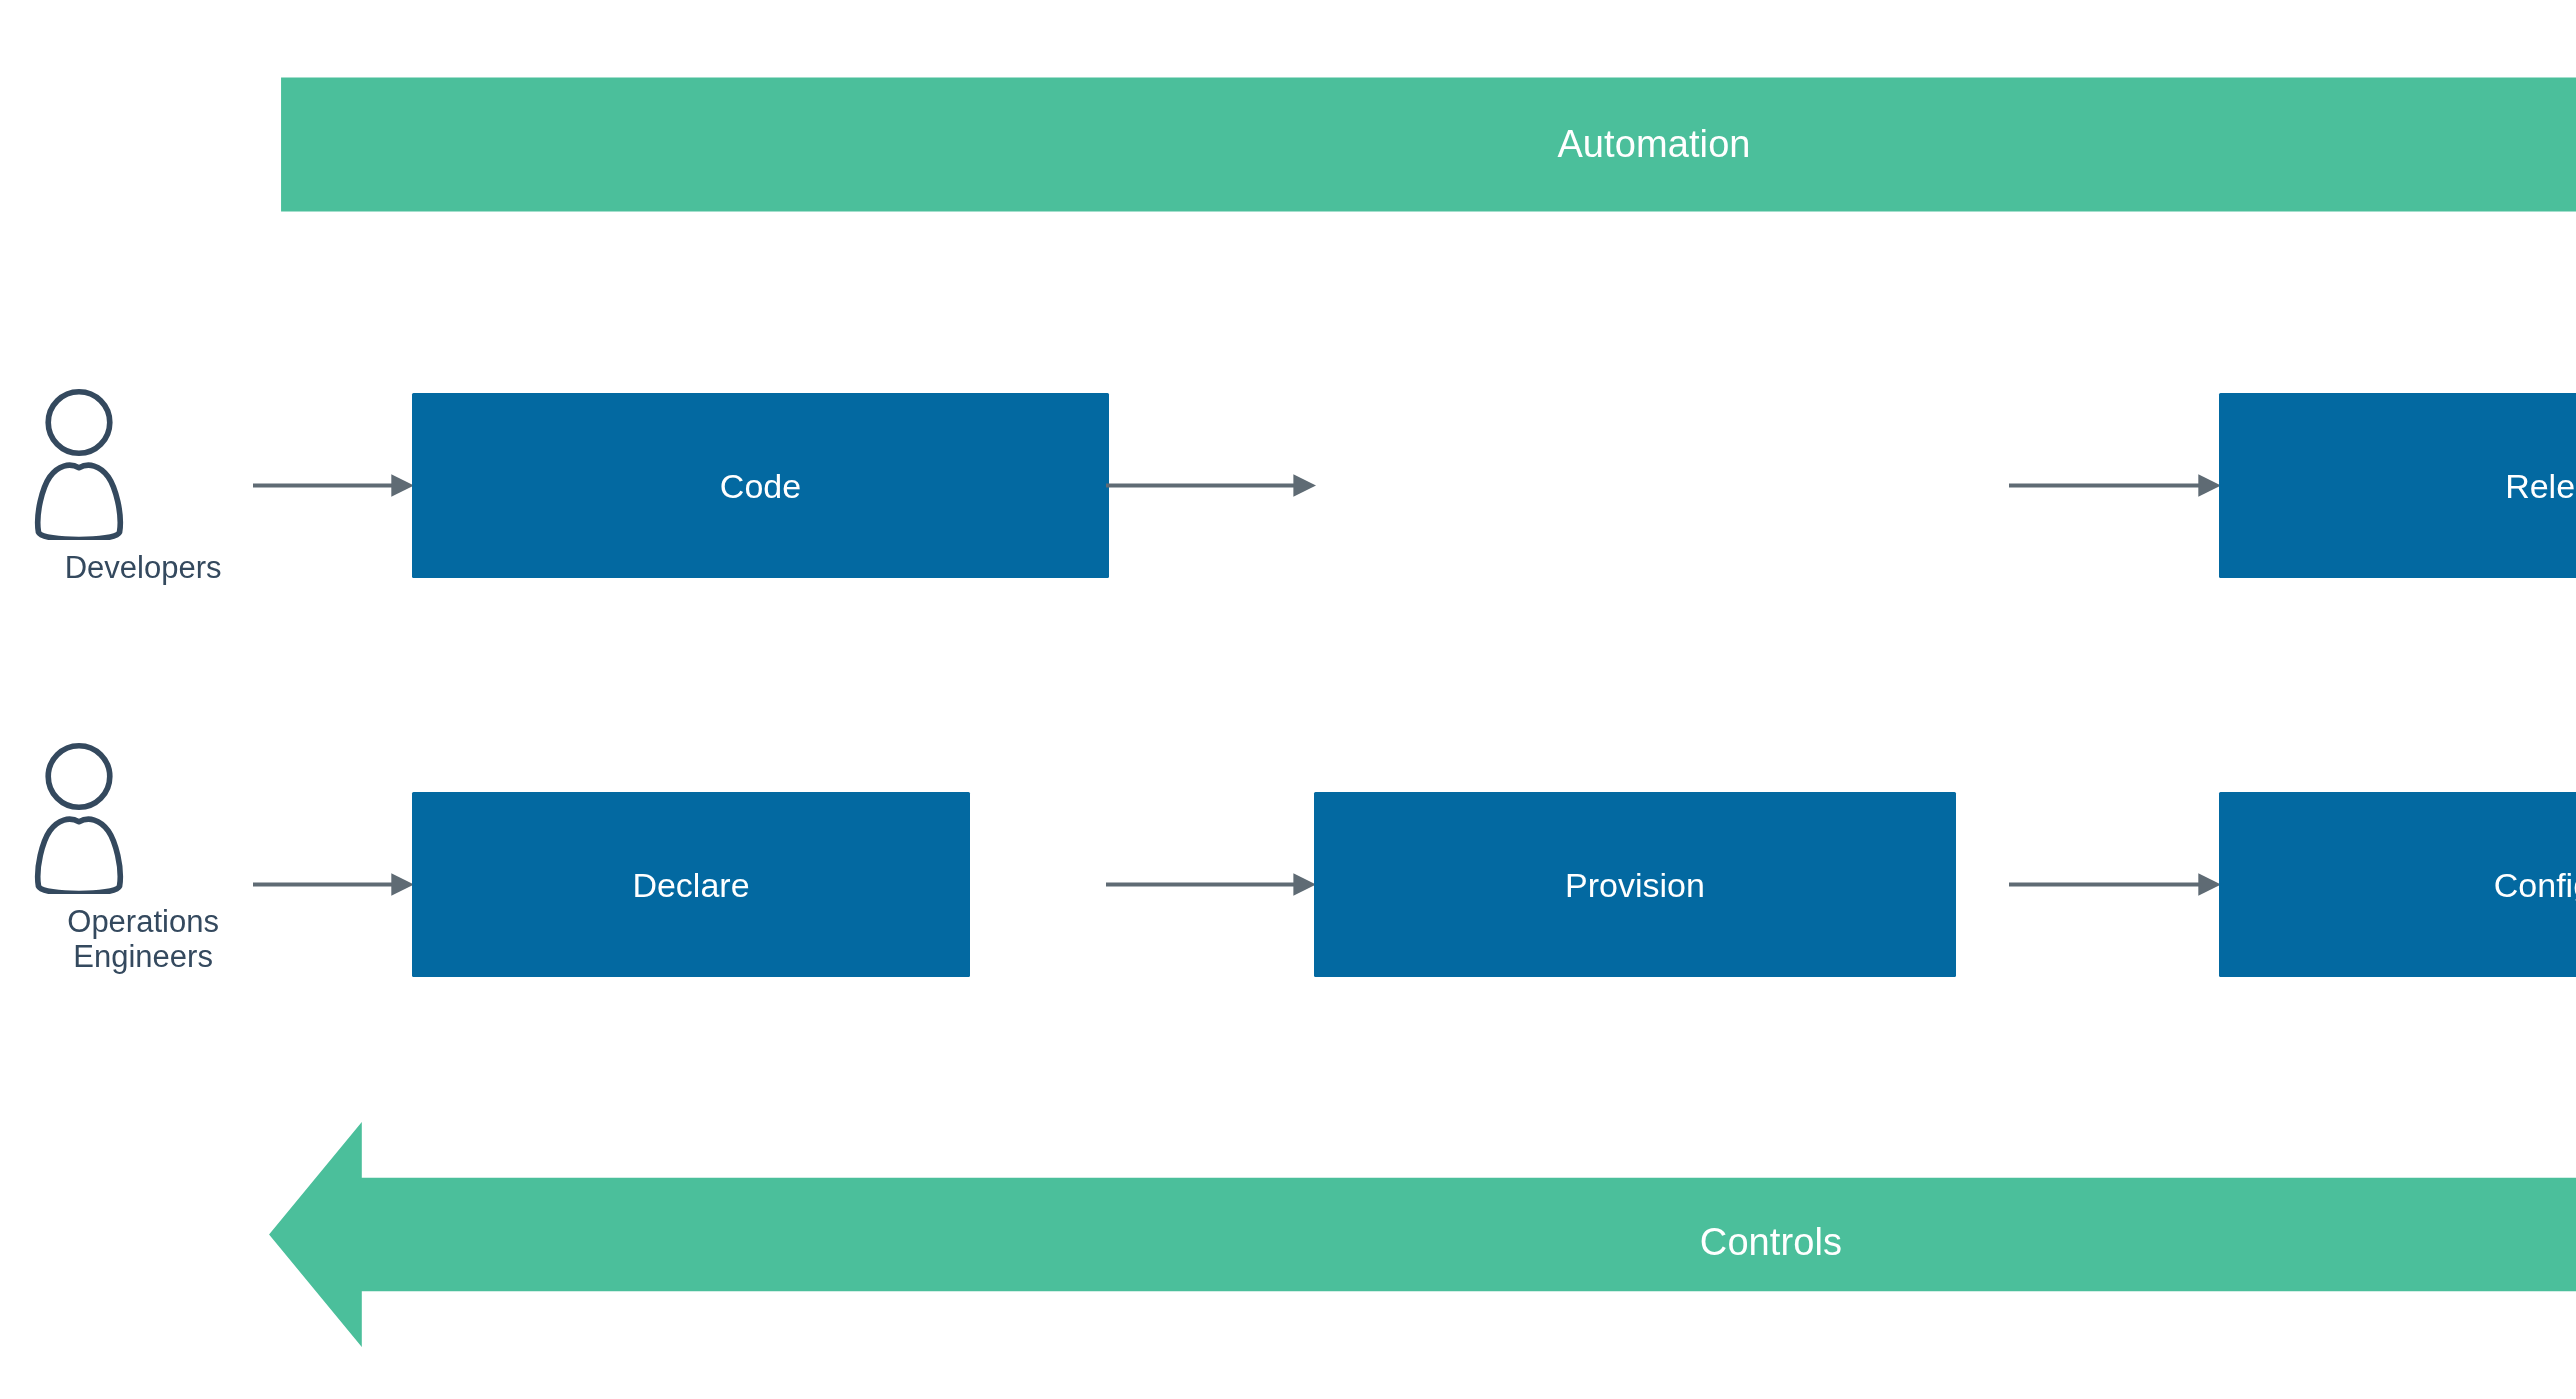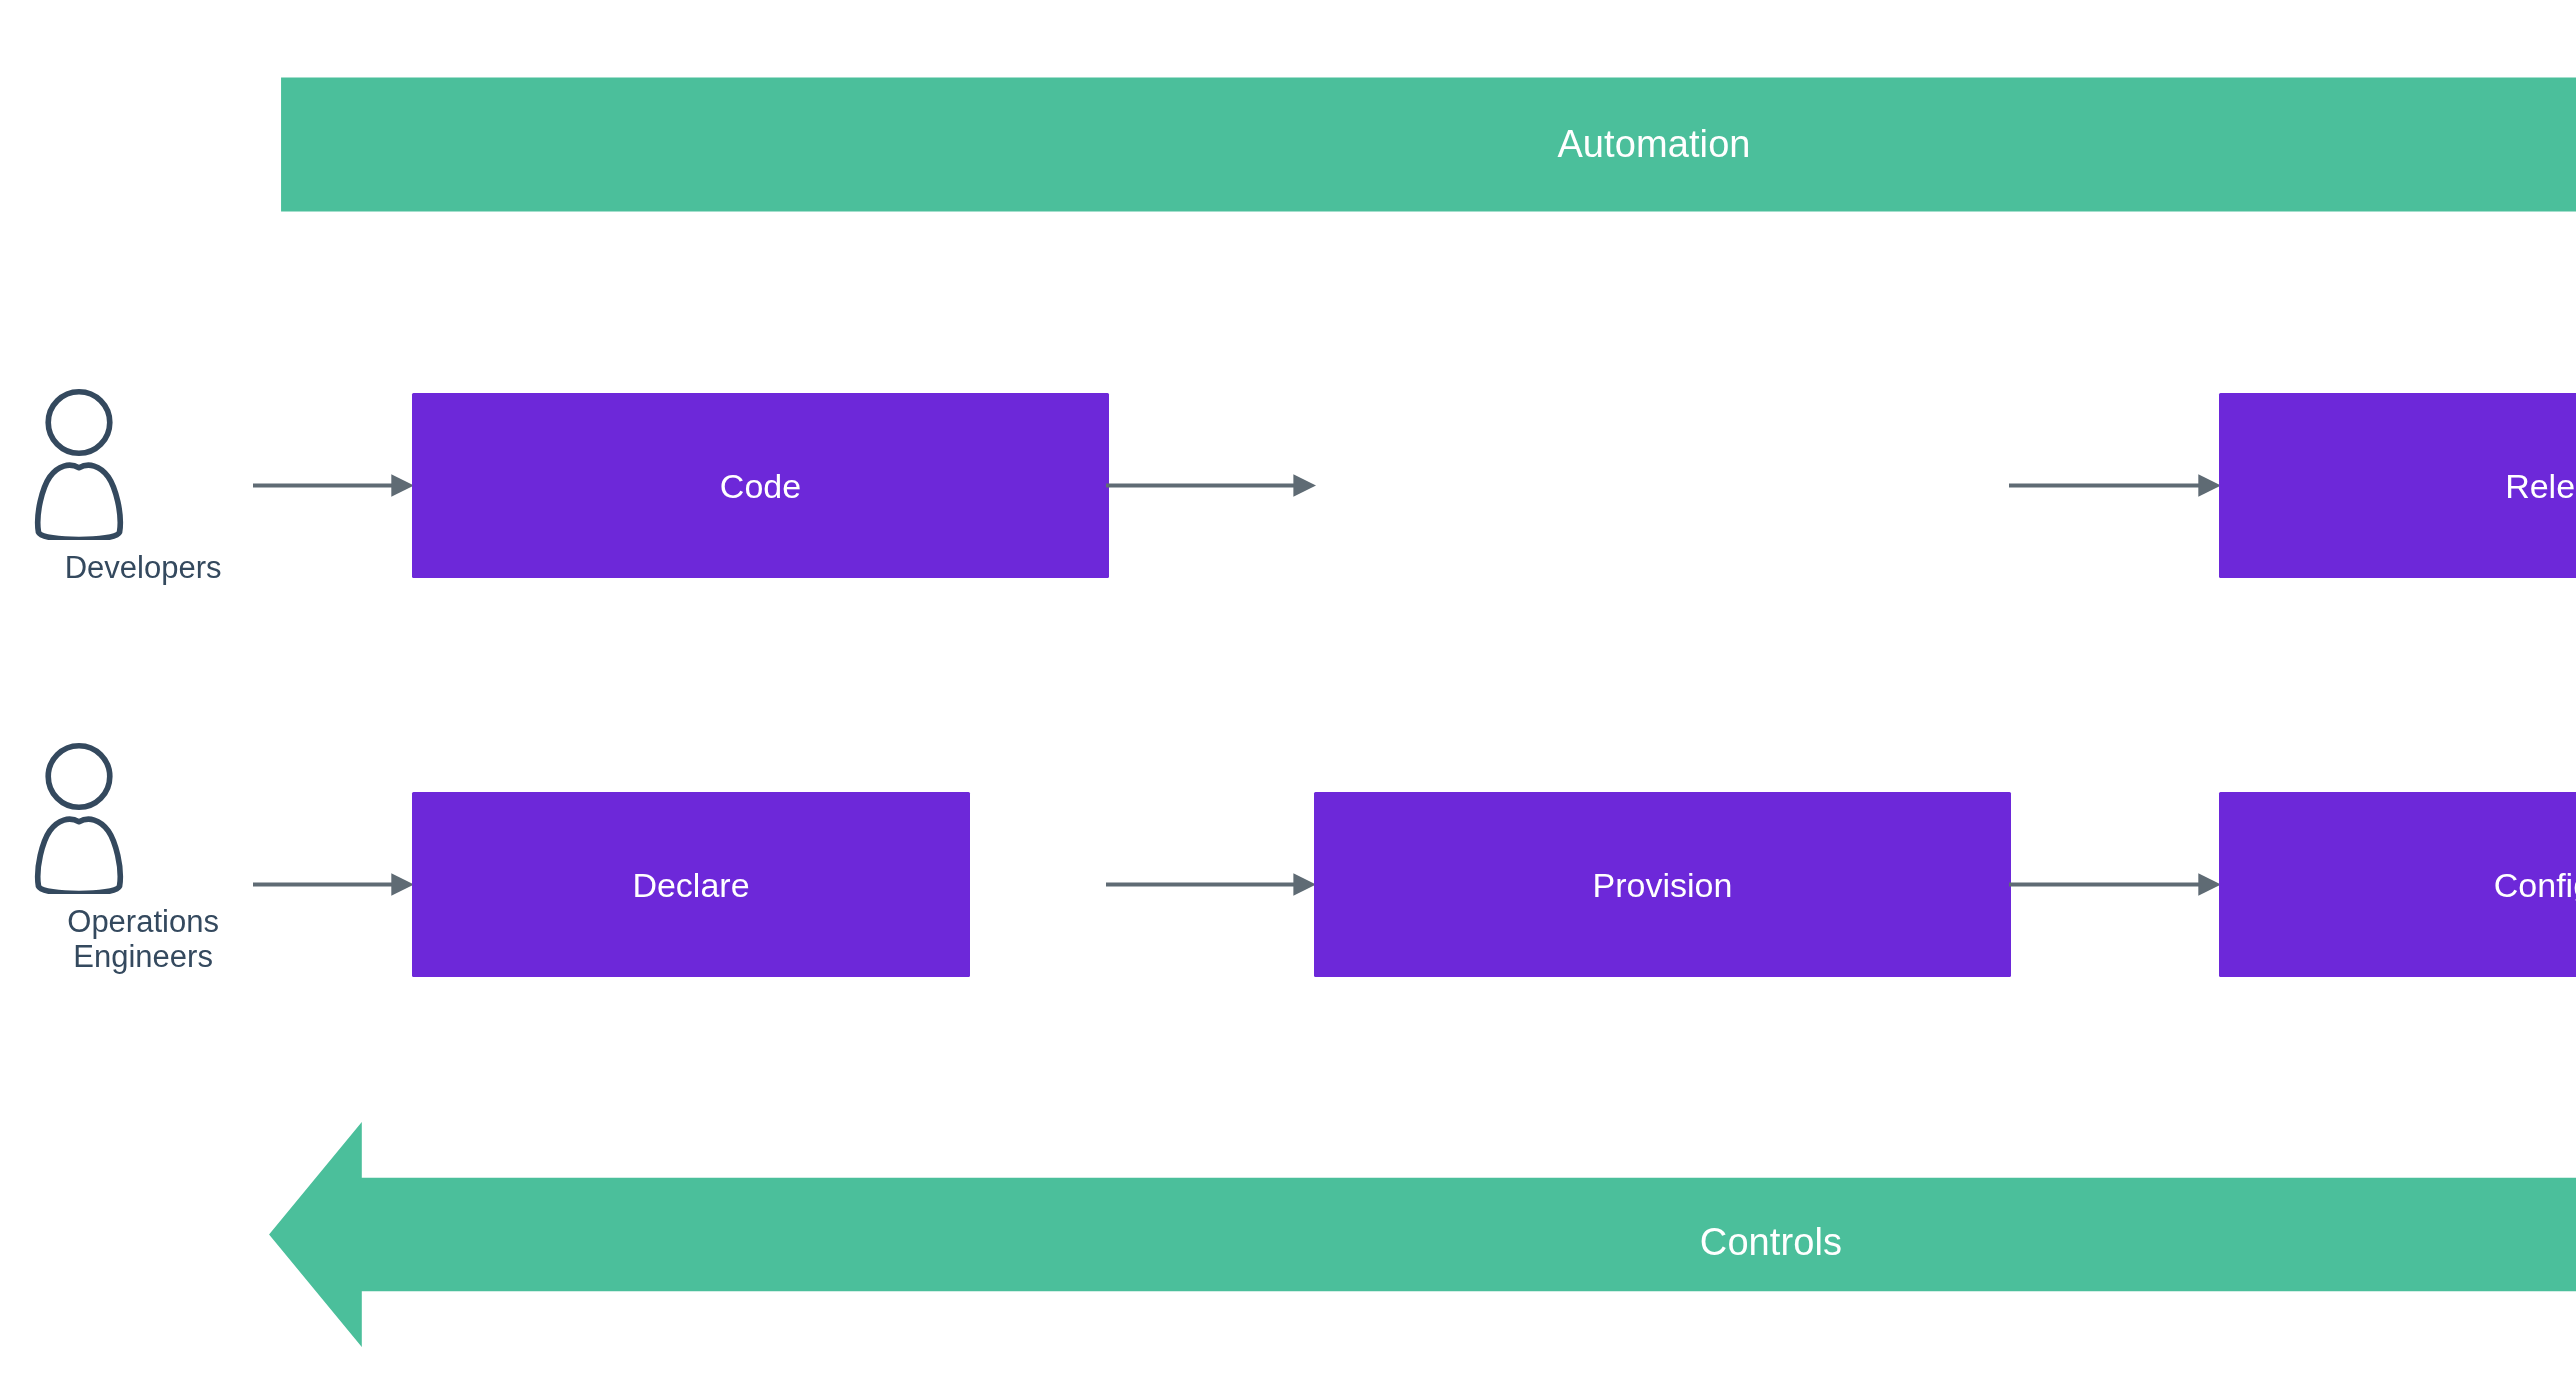--- a/index.html
+++ b/index.html
@@ -68,42 +68,42 @@
   #controls-label {
     left: 358px;
     top: 1178px;
     width: 2826px;
     height: 128px;
   }
 
   
   .stage-box {
     position: absolute;
-    background: #6d28d9;
+    background: #0369a1;
     border-radius: 1.5px;
     display: flex;
     align-items: center;
     justify-content: center;
     box-sizing: border-box;
   }
   .stage-box-label {
     color: #ffffff;
     font-size: 34px;
     font-weight: 400;
     line-height: 1;
     text-align: center;
   }
 
   
   #box-code     { left: 412px;  top: 393px;  width: 697px; height: 185px; }
   #box-build    { left: 1314px; top: 393px;  width: 697px; height: 185px; }
   #box-release  { left: 2219px; top: 393px;  width: 697px; height: 185px; }
   
   #box-declare    { left: 412px;  top: 792px; width: 558px; height: 185px; }
-  #box-provision  { left: 1314px; top: 792px; width: 697px; height: 185px; }
+  #box-provision  { left: 1314px; top: 792px; width: 642px; height: 185px; }
   #box-configure  { left: 2219px; top: 792px; width: 697px; height: 185px; }
 
   
   .connector {
     position: absolute;
     height: 31px;
   }
   .connector svg { display: block; width: 100%; height: 100%; }
 
   

